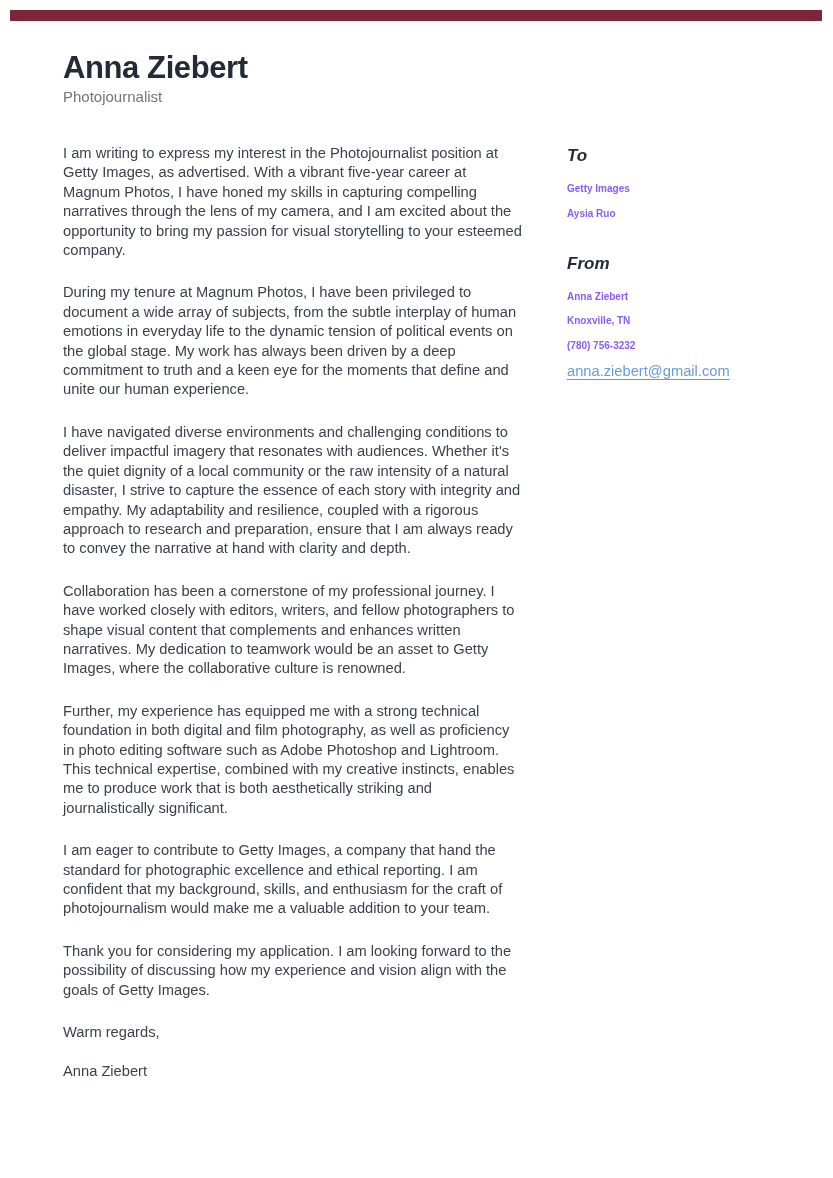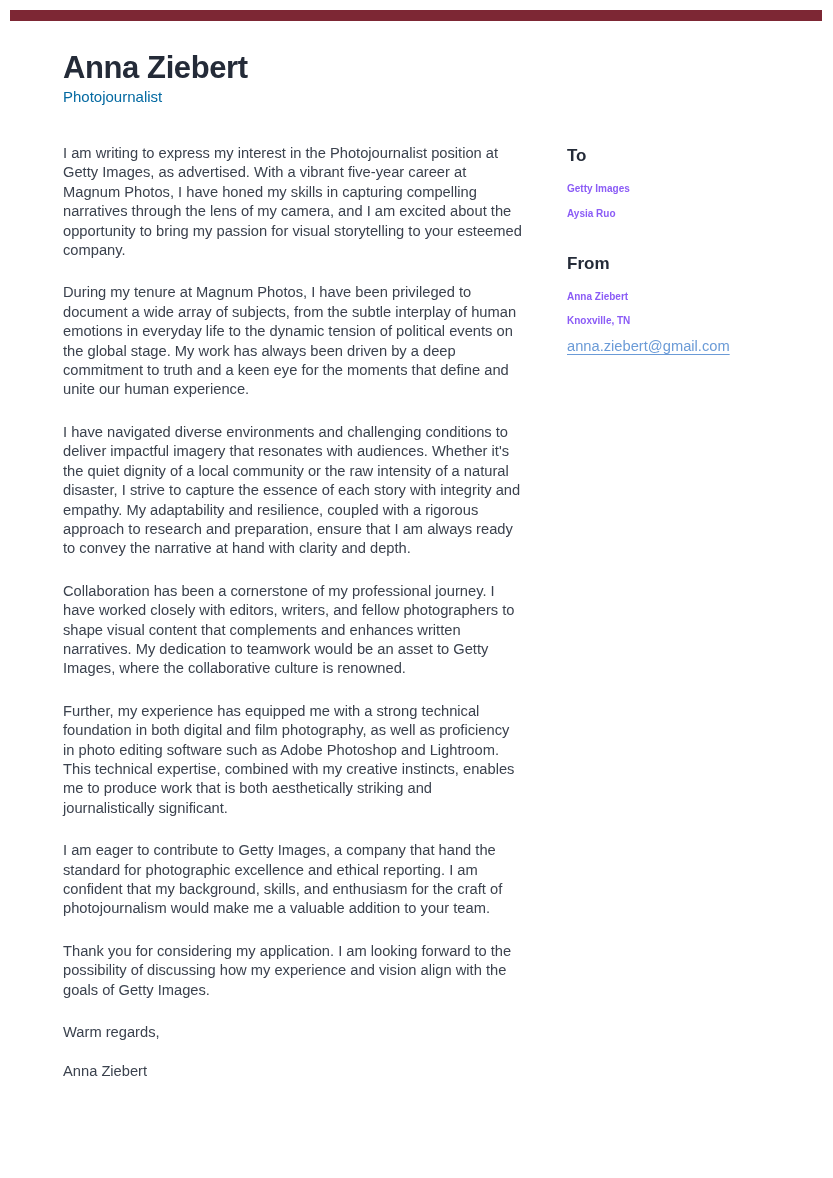--- a/index.html
+++ b/index.html
@@ -33,21 +33,21 @@
   .name {
     font-size: 31px;
     font-weight: 700;
     letter-spacing: -0.4px;
     color: #242b38;
     line-height: 34px;
   }
   .job-title {
     font-size: 15px;
     font-weight: 400;
-    color: #0369a1;
+    color: #737373;
     line-height: 18px;
     margin-top: 3px;
   }
 
   .letter {
     position: absolute;
     top: 144px;
     left: 63px;
     width: 460px;
   }
@@ -67,20 +67,21 @@
     left: 567px;
     width: 215px;
   }
   .sidebar .section { margin-bottom: 27px; }
   .sidebar h3 {
     font-size: 17px;
     font-weight: 700;
     color: #242b38;
     line-height: 20px;
     margin-bottom: 11px;
+    font-style: italic;
   }
   .sidebar .line {
     font-size: 10px;
     color: #8b5cf6;
     line-height: 24.8px;
     font-weight: bold;
   }
   .sidebar a.email-link {
     font-size: 14.7px;
     line-height: 24.8px;
@@ -117,17 +118,18 @@
   <div class="sidebar">
     <div class="section">
       <h3>To</h3>
       <div class="line">Getty Images</div>
       <div class="line">Aysia Ruo</div>
     </div>
     <div class="section">
       <h3>From</h3>
       <div class="line">Anna Ziebert</div>
       <div class="line">Knoxville, TN</div>
+      <div class="line">(780) 756-3232</div>
       <a class="email-link">anna.ziebert@gmail.com</a>
     </div>
   </div>
 
 </div>
 
 </body></html>

